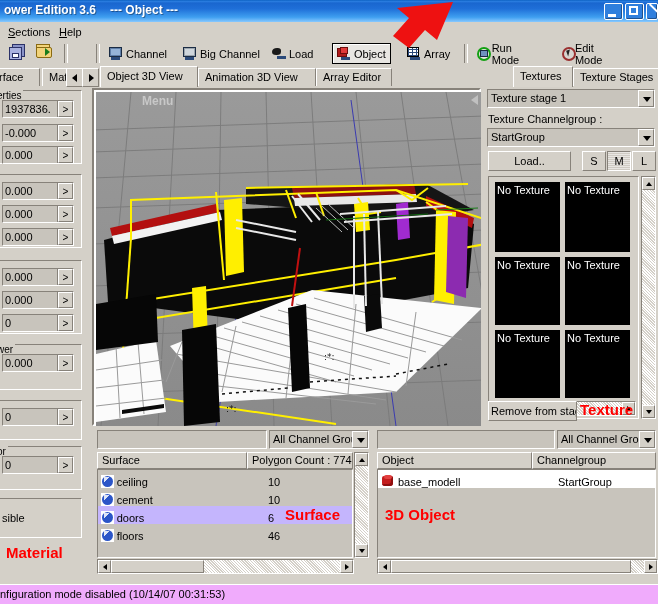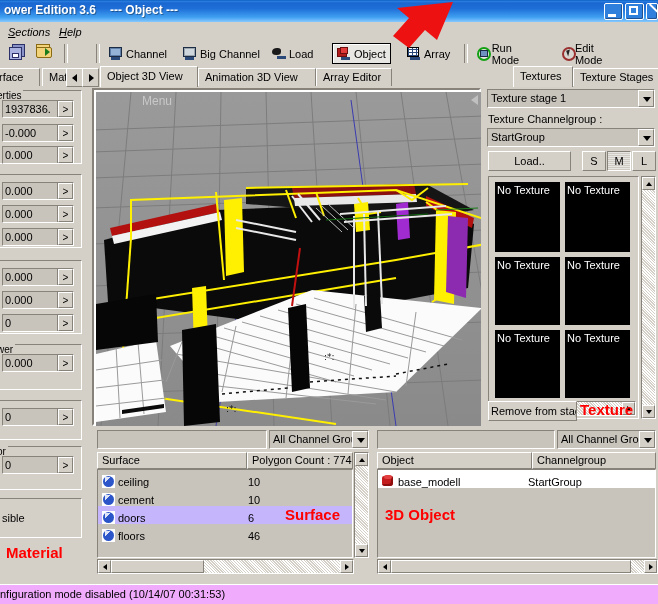--- a/index.html
+++ b/index.html
@@ -33,21 +33,20 @@
   }
   .wb-min:after{content:"";position:absolute;left:3px;bottom:2px;width:8px;height:3px;background:#fff;}
   .wb-max:after{content:"";position:absolute;left:3px;top:2px;width:9px;height:9px;border:2px solid #fff;box-sizing:border-box;}
   .wb-close{width:10px;overflow:hidden;}
   .wb-close:after{content:"";position:absolute;left:1px;top:3px;width:11px;height:2px;background:#fff;transform:rotate(45deg);}
 
   
   .menubar{
     position:absolute;left:0;top:22px;width:658px;height:19px;
     background:#d4d0c8;
-    font-style:italic;
   }
   .menu-item{
     position:absolute;top:3px;font-size:11px;color:#000;
     padding:1px 4px;cursor:default;
   }
   .menu-item u{text-decoration:underline;}
 
   
   .toolbar{
     position:absolute;left:0;top:41px;width:536px;height:25px;
@@ -143,21 +142,21 @@
   .field .arrow{
     width:15px;background:#d4d0c8;text-align:center;font-size:10px;line-height:16px;
     border:1px solid;border-color:#fff #87827a #87827a #fff;box-sizing:border-box;cursor:pointer;
   }
   .redlabel{position:absolute;color:#ff0000;font-size:15px;font-weight:bold;white-space:nowrap;}
   .plaintext{position:absolute;font-size:11px;color:#000;white-space:nowrap;}
 
   
   .viewport-frame{position:absolute;left:92px;top:88px;width:389px;height:338px;}
   .viewport{position:absolute;left:2px;top:2px;width:385px;height:334px;overflow:hidden;background:#8c8c8c;}
-  .vp-menu{position:absolute;left:46px;top:2px;color:#c8c8c8;font-size:12px;z-index:5;}
+  .vp-menu{position:absolute;left:46px;top:2px;color:#c8c8c8;font-size:12px;z-index:5;font-weight:bold;}
   .vp-tri{position:absolute;right:3px;top:3px;width:0;height:0;
     border-right:7px solid #c0c0c0;border-top:5px solid transparent;border-bottom:5px solid transparent;z-index:5;cursor:pointer;}
 
   
   .rightpanel{position:absolute;left:485px;top:88px;width:173px;height:338px;background:#d4d0c8;}
   .combo{position:absolute;height:19px;display:flex;
     border:1px solid;border-color:#87827a #fff #fff #87827a;box-sizing:border-box;background:#c8c4bc;}
   .combo .cval{flex:1;font-size:11px;line-height:17px;padding-left:3px;color:#000;overflow:hidden;white-space:nowrap;}
   .combo .cbtn{width:16px;background:#d4d0c8;border:1px solid;border-color:#fff #87827a #87827a #fff;box-sizing:border-box;position:relative;cursor:pointer;}
   .combo .cbtn:after{content:"";position:absolute;left:4px;top:6px;width:0;height:0;border-left:4px solid transparent;border-right:4px solid transparent;border-top:5px solid #000;}
@@ -197,21 +196,21 @@
   .lp-hcell{
     font-size:11px;line-height:15px;padding-left:4px;color:#000;
     border:1px solid;border-color:#fff #87827a #87827a #fff;box-sizing:border-box;
     background:#d4d0c8;overflow:hidden;white-space:nowrap;
   }
   .lp-body{position:absolute;background:#c8c4bc;overflow:hidden;
     border:1px solid;border-color:#87827a #fff #fff #87827a;box-sizing:border-box;}
   .lrow{height:18px;display:flex;align-items:flex-end;font-size:11px;color:#000;cursor:pointer;}
   .lrow .c-ico{width:20px;display:flex;align-items:center;justify-content:center;}
   .lrow .c-name{width:130px;overflow:hidden;white-space:nowrap;}
-  .lrow .c-num{width:90px;overflow:hidden;white-space:nowrap;}
+  .lrow .c-num{width:90px;overflow:hidden;white-space:nowrap;margin-left:30px;}
   .ico-globe{width:13px;height:13px;position:relative;background:#fff;}
   .ico-globe:before{content:"";position:absolute;left:1px;top:1px;width:11px;height:11px;background:#2b55c8;border-radius:50%;}
   .ico-globe:after{content:"";position:absolute;left:3px;top:2px;width:7px;height:9px;
     background:linear-gradient(135deg,#fff 0 35%,transparent 35%);opacity:.85;}
   .ico-redcube{width:14px;height:13px;position:relative;background:#fff;}
   .ico-redcube:before{content:"";position:absolute;left:1px;top:1px;width:11px;height:10px;background:#c41c1c;
     border-radius:2px 2px 3px 3px;box-shadow:inset -2px -2px 0 #8e0e0e;}
   .ico-redcube:after{content:"";position:absolute;left:3px;top:0px;width:8px;height:4px;background:#e24040;border-radius:2px;}
 
   

